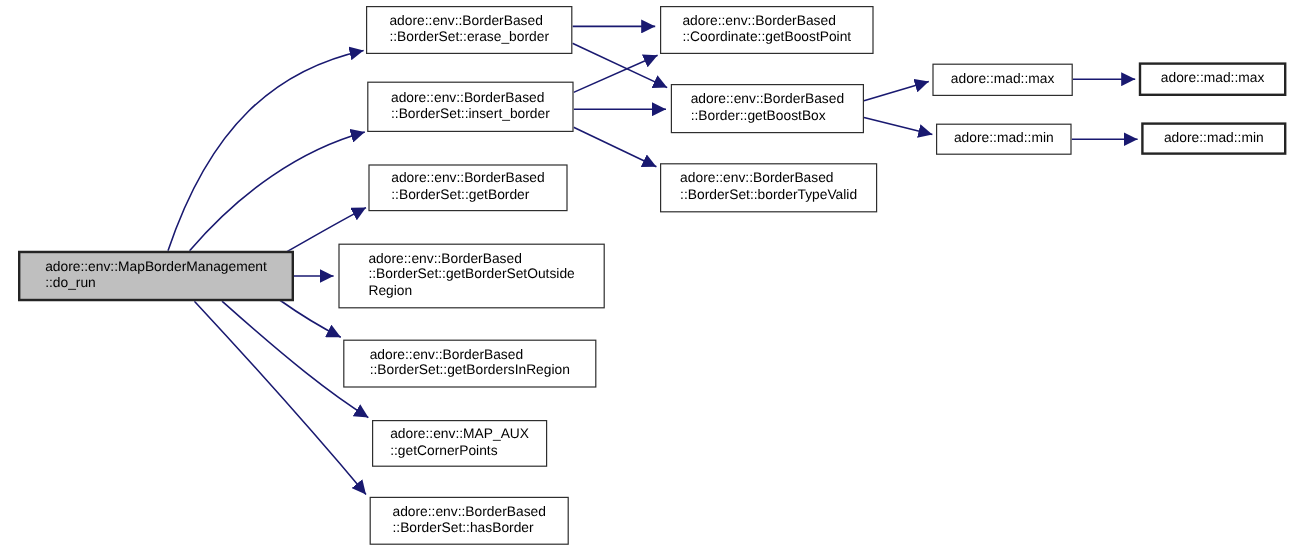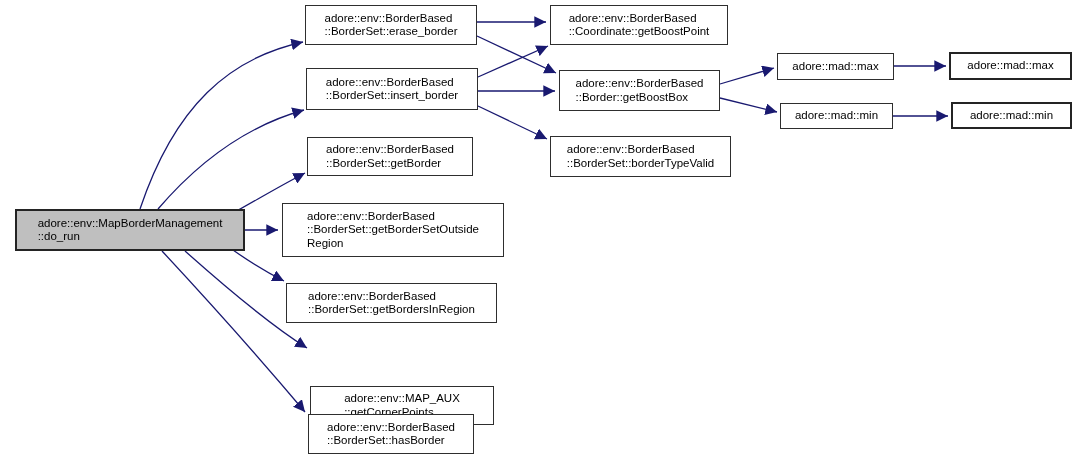--- a/index.html
+++ b/index.html
@@ -29,21 +29,21 @@
     border-color:#242424;
   }
   .node.thick{border-width:2px;border-color:#242424;}
   
   #n-do-run          {left:15px;  top:209px; width:230px; height:42px;}
   #n-erase-border    {left:305px;top:5px;   width:172px; height:40px;}
   #n-insert-border   {left:306px;top:68px;  width:172px; height:42px;}
   #n-get-border      {left:307px;top:137px; width:166px; height:39px;}
   #n-outside-region  {left:282px;top:203px; width:222px; height:54px;}
   #n-in-region       {left:286px;top:283px; width:211px; height:40px;}
-  #n-corner-points   {left:310px;top:350px; width:184px; height:39px;margin-top:36px;}
+  #n-corner-points   {left:310px;top:350px; width:146px; height:39px;}
   #n-has-border      {left:308px;top:414px; width:166px; height:40px;}
   #n-boost-point     {left:550px;top:5px;   width:178px; height:40px;}
   #n-boost-box       {left:559px;top:70px;  width:161px; height:41px;}
   #n-type-valid      {left:550px;top:136px; width:181px; height:41px;}
   #n-mad-max-caller  {left:777px;top:53px;  width:117px; height:27px;}
   #n-mad-min-caller  {left:780px;top:103px; width:113px; height:26px;}
   #n-mad-max-callee  {left:949px;top:52px;  width:123px; height:28px;}
   #n-mad-min-callee  {left:951px;top:102px; width:121px; height:27px;}
 </style>
 </head>

